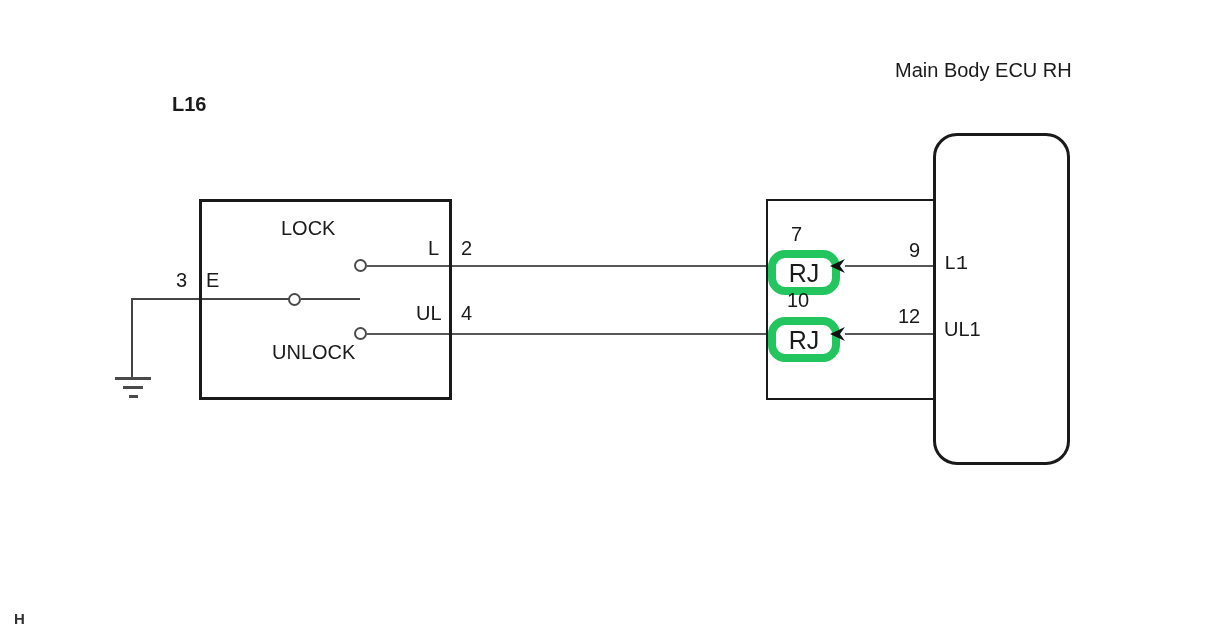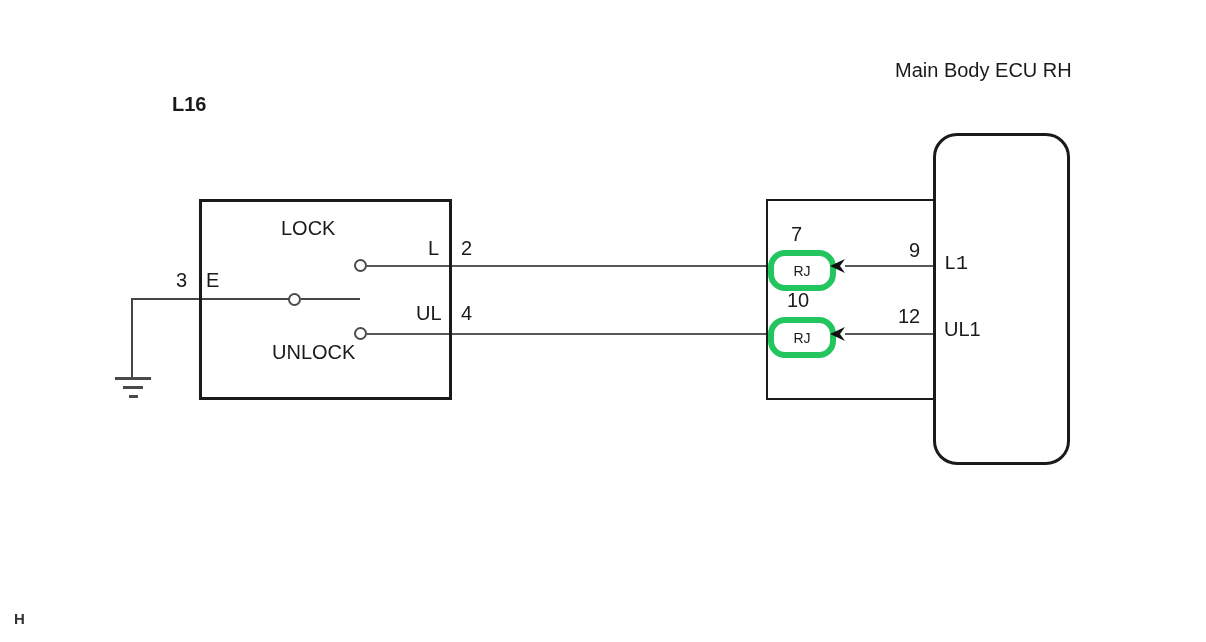--- a/index.html
+++ b/index.html
@@ -53,27 +53,27 @@
     width: 9px; height: 9px;
     border: 2px solid #4a4a4a;
     border-radius: 50%;
     background: #ffffff;
     box-sizing: content-box;
   }
 
   .rj-conn {
     position: absolute;
     width: 56px; height: 29px;
-    border: 6px solid #22c55e;
+    border: 8px solid #22c55e;
     border-radius: 17px;
     background: #ffffff;
     display: flex;
     align-items: center;
     justify-content: center;
-    font-size: 14px;
+    font-size: 25px;
     line-height: 20px;
     color: #1a1a1a;
     box-sizing: content-box;
   }
 
   .arrow-icon { position: absolute; width: 15px; height: 14px; }
 
   .gnd-bar { position: absolute; height: 3px; background: #4a4a4a; }
 </style>
 </head>

